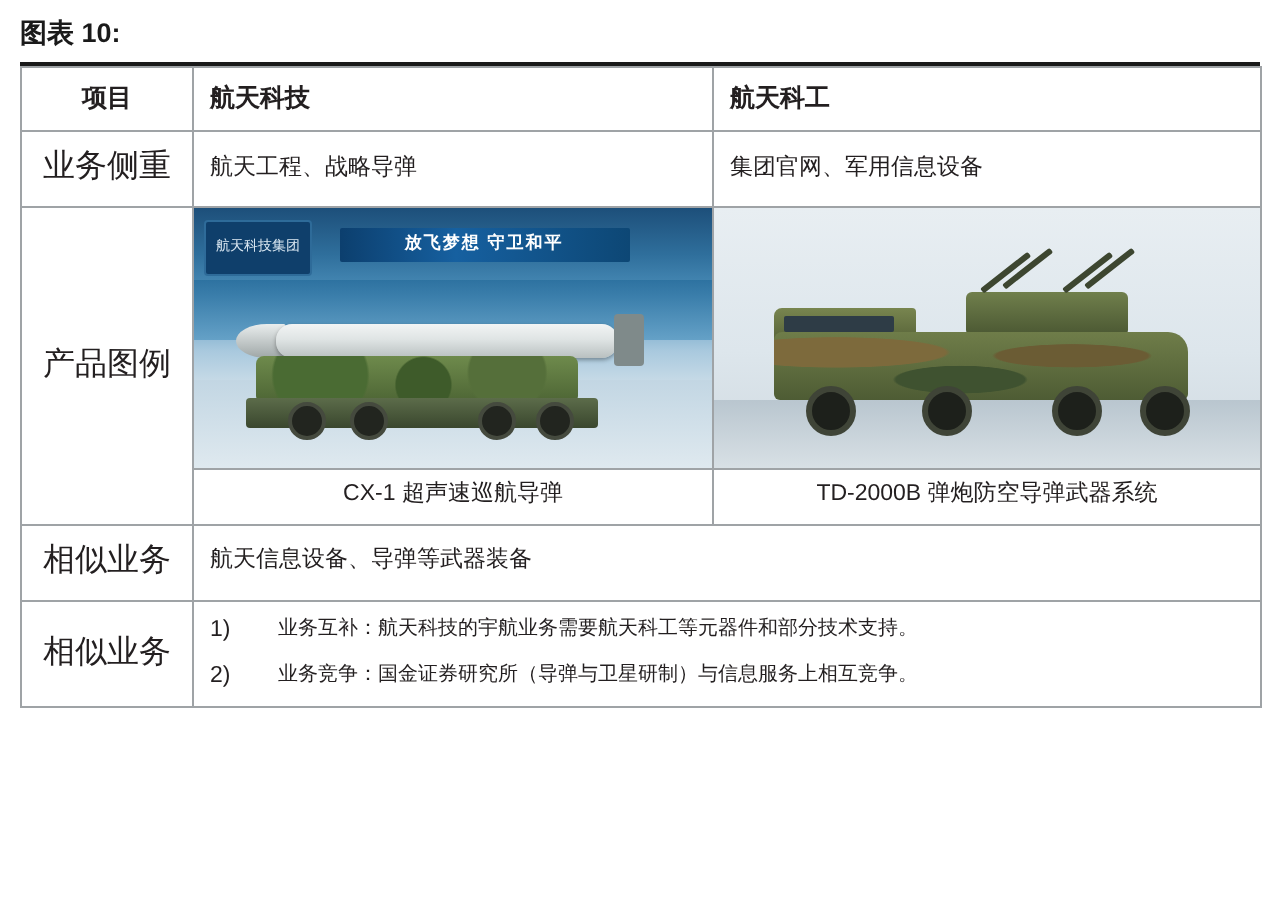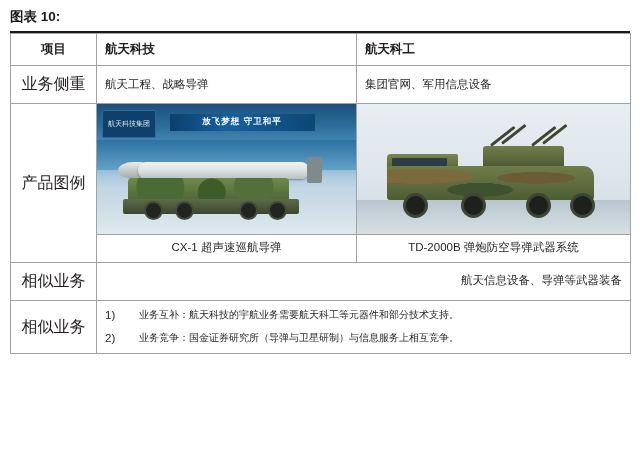--- a/index.html
+++ b/index.html
@@ -65,21 +65,21 @@
   }
   .col-a { width: 260px; }
   .col-b { width: 274px; }
   .hdr td {
     font-weight: bold;
     font-size: 12.5px;
     padding-top: 7px;
     padding-bottom: 7px;
   }
   .cell-pad { padding-left: 10px; margin-left: 48px; }
-  .center { text-align: right; margin-left: 31px; }
+  .center { text-align: left; margin-left: 31px; }
   
   .imgcell {
     padding: 0 !important;
     vertical-align: top;
   }
   .photo-wrap {
     position: relative;
     width: 100%;
     height: 130px;
     overflow: hidden;

